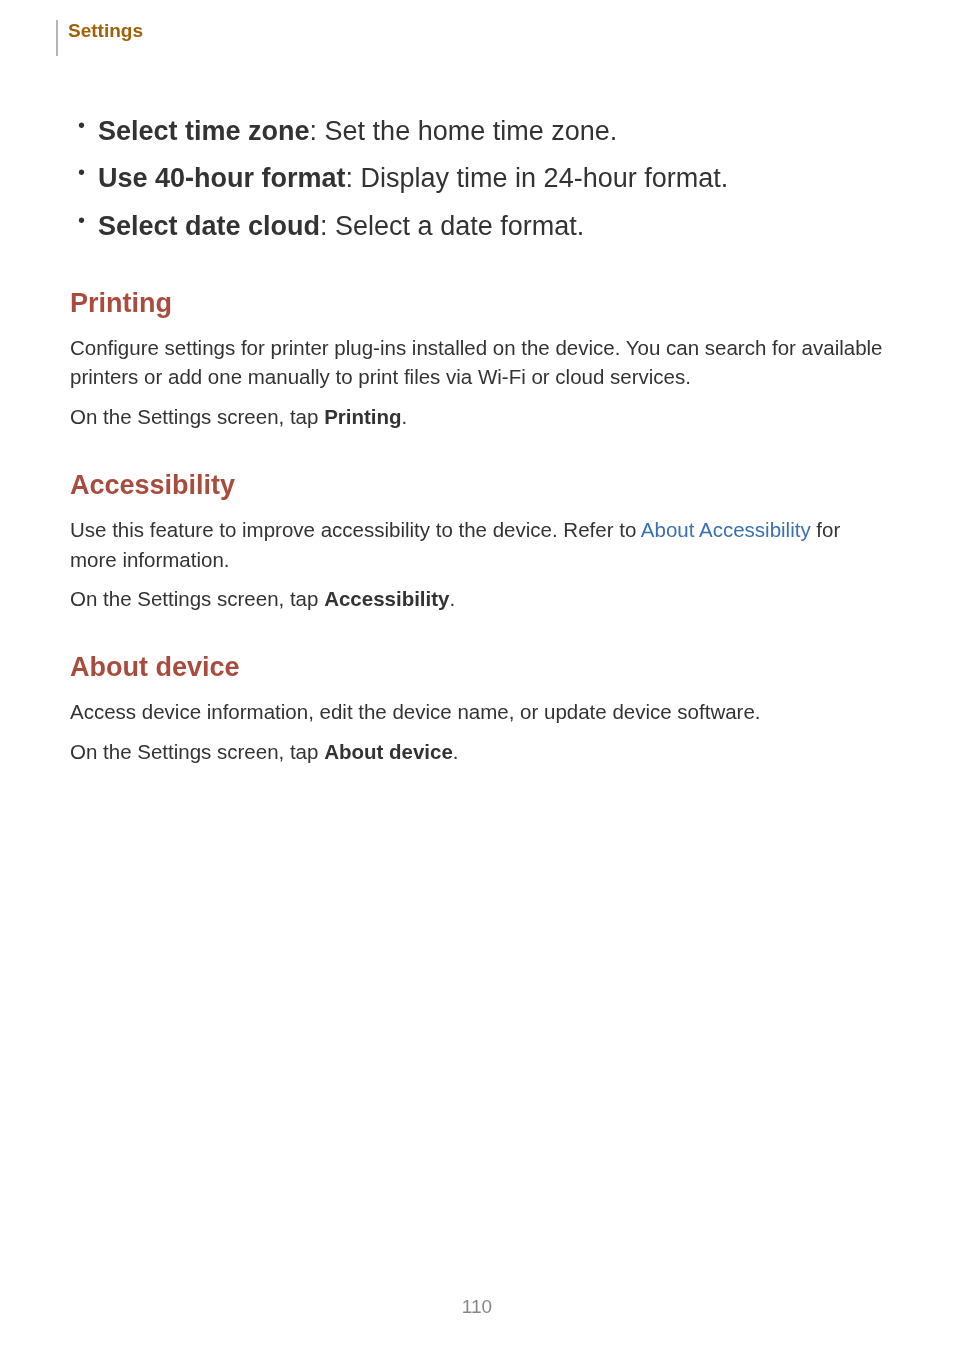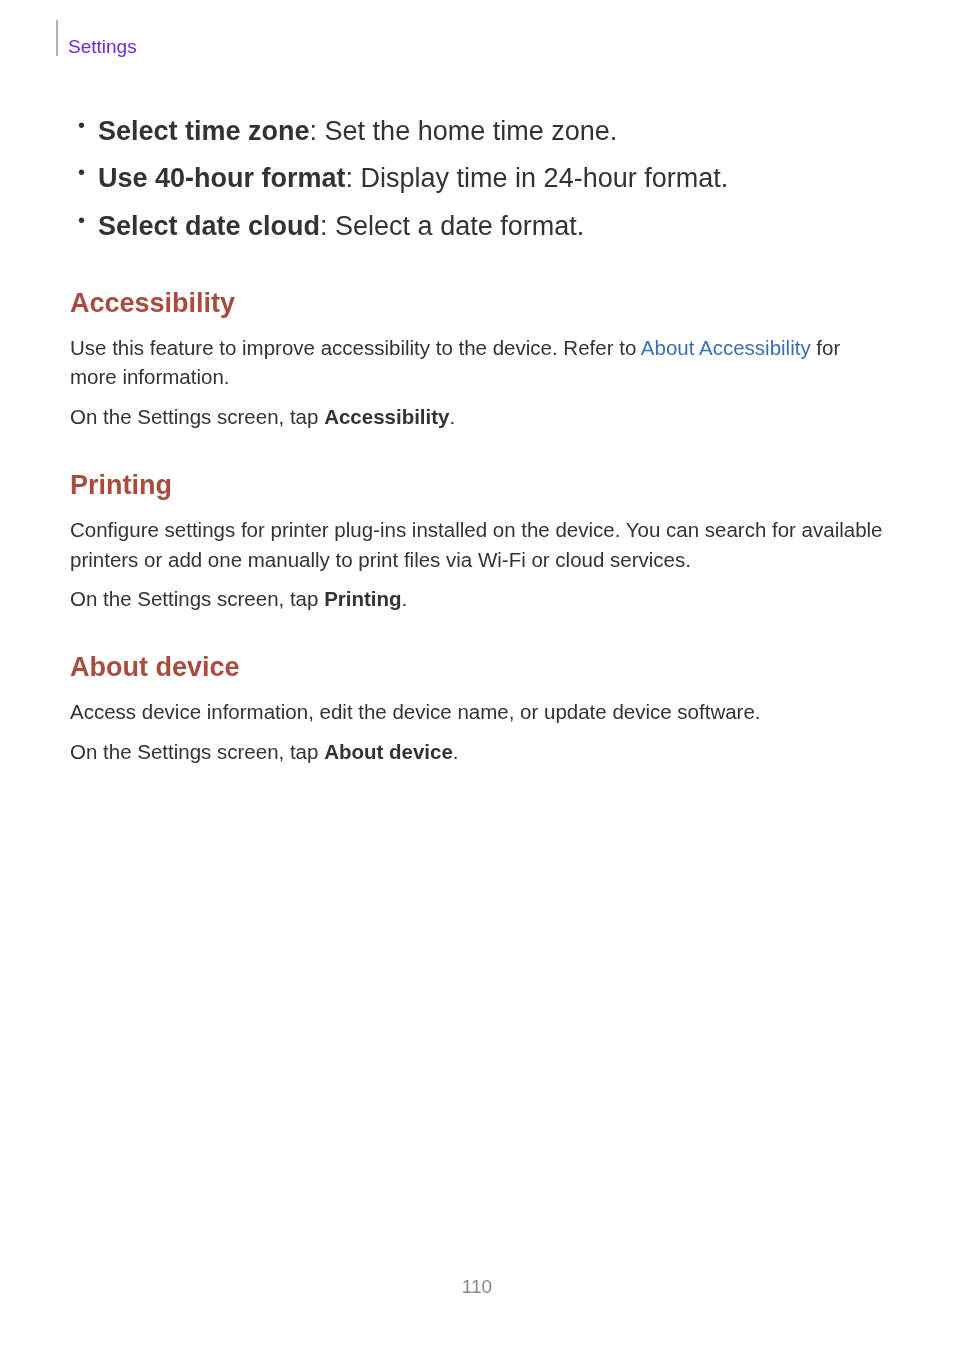--- a/index.html
+++ b/index.html
@@ -19,24 +19,24 @@
       position: absolute;
       left: 56px;
       top: 20px;
       width: 2px;
       height: 36px;
       background: #b5b5b5;
     }
     .header-title {
       position: absolute;
       left: 68px;
-      top: 36px;
+      top: 20px;
       font-size: 19px;
-      color: #6d28d9;
-      font-weight: 400;
+      color: #a16207;
+      font-weight: 700;
     }
     .content {
       position: absolute;
       left: 70px;
       top: 108px;
       width: 814px;
     }
     .bullet-list {
       list-style: none;
       margin-left: 26px;
@@ -74,21 +74,21 @@
       line-height: 1.45;
       color: #333;
       margin-bottom: 10px;
     }
     .link {
       color: #3a6fb5;
       cursor: pointer;
     }
     .page-number {
       position: absolute;
-      bottom: 52px;
+      bottom: 32px;
       left: 0;
       width: 100%;
       text-align: center;
       font-size: 19px;
       color: #888;
     }
   </style>
 </head>
 <body>
 
@@ -103,34 +103,34 @@
     </li>
     <li>
       <span class="bold">Use 40-hour format</span><span>: Display time in 24-hour format.</span>
     </li>
     <li>
       <span class="bold">Select date cloud</span><span>: Select a date format.</span>
     </li>
   </ul>
 
   <div class="section">
+    <h2 class="section-heading">Printing</h2>
+    <p class="body-text">Configure settings for printer plug-ins installed on the device. You can search for available printers or add one manually to print files via Wi-Fi or cloud services.</p>
+    <p class="body-text">
+      <span>On the Settings screen, tap </span><span class="bold">Printing</span><span>.</span>
+    </p>
+  </div>
+
+  <div class="section">
     <h2 class="section-heading">Accessibility</h2>
     <p class="body-text">
       <span>Use this feature to improve accessibility to the device. Refer to </span><span class="link">About Accessibility</span><span> for more information.</span>
     </p>
     <p class="body-text">
       <span>On the Settings screen, tap </span><span class="bold">Accessibility</span><span>.</span>
-    </p>
-  </div>
-
-  <div class="section">
-    <h2 class="section-heading">Printing</h2>
-    <p class="body-text">Configure settings for printer plug-ins installed on the device. You can search for available printers or add one manually to print files via Wi-Fi or cloud services.</p>
-    <p class="body-text">
-      <span>On the Settings screen, tap </span><span class="bold">Printing</span><span>.</span>
     </p>
   </div>
 
   <div class="section">
     <h2 class="section-heading">About device</h2>
     <p class="body-text">Access device information, edit the device name, or update device software.</p>
     <p class="body-text">
       <span>On the Settings screen, tap </span><span class="bold">About device</span><span>.</span>
     </p>
   </div>

